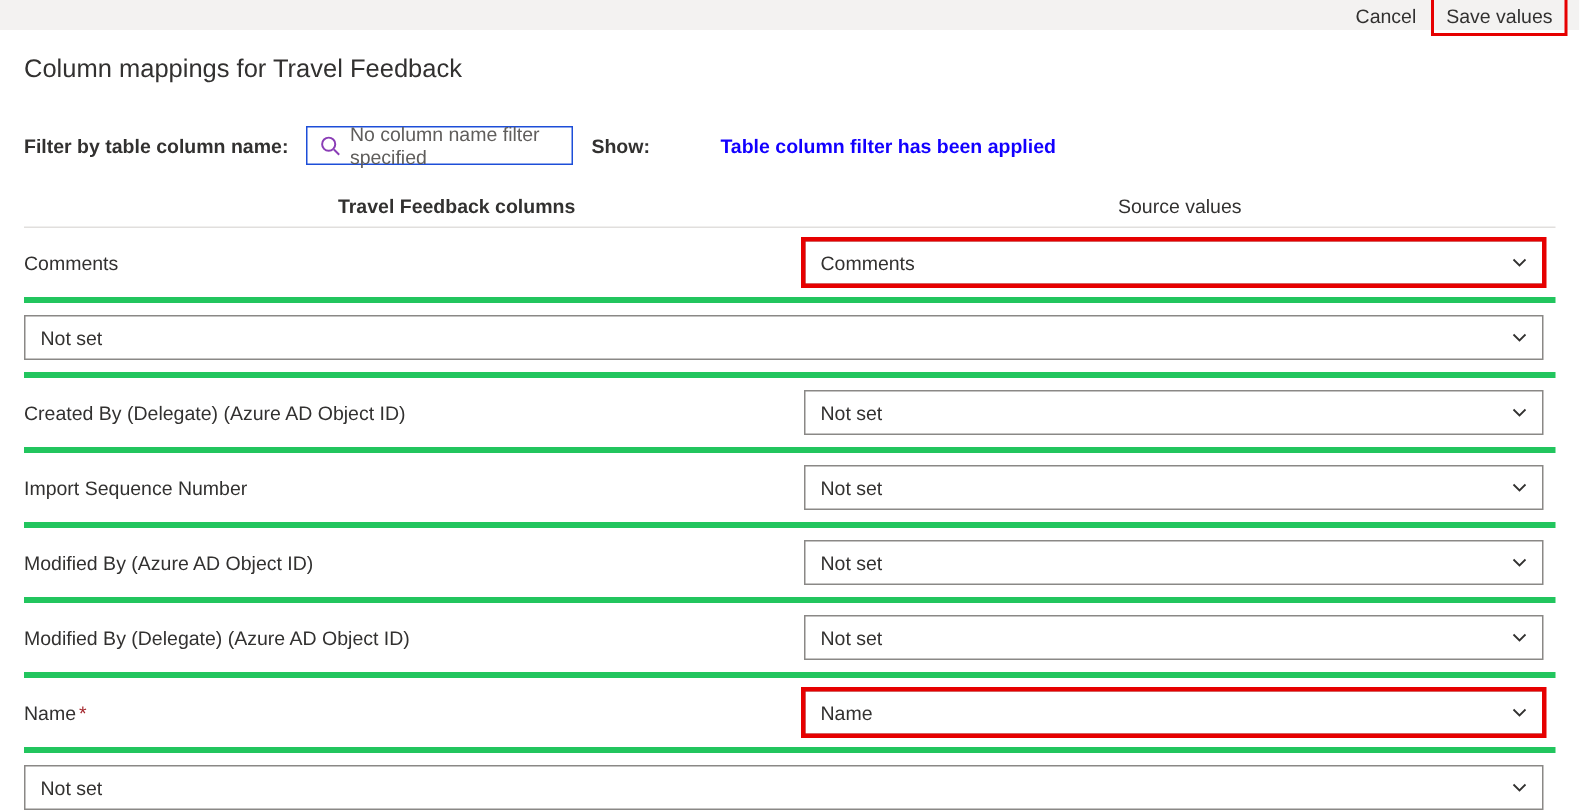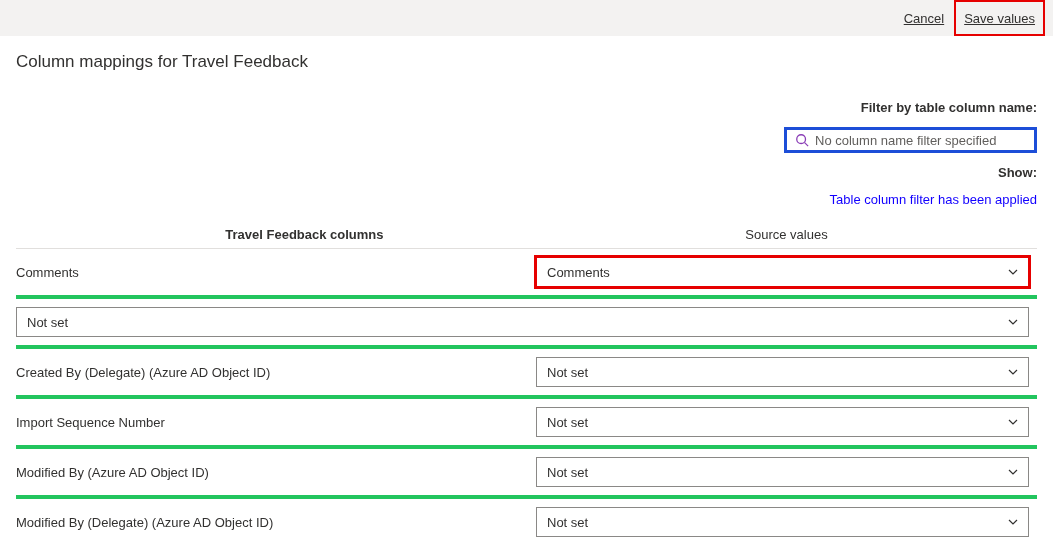--- a/index.html
+++ b/index.html
@@ -1,28 +1,28 @@
 <!DOCTYPE html>
 <html><head>
 <meta charset="utf-8">
 <style>
   * { box-sizing: border-box; }
   html, body { margin: 0; padding: 0; font-family: "Segoe UI", Arial, sans-serif; font-size: 13px; color: #323130; background: #fff; }
-  .top-bar { background: #f3f2f1; height: 36px; display: flex; justify-content: flex-end; padding: 0 8px; text-decoration: underline; }
+  .top-bar { background: #f3f2f1; height: 20px; display: flex; justify-content: flex-end; align-items: center; padding: 0 8px; }
   .top-bar .btn { background: transparent; border: none; font-size: 13px; padding: 6px 10px; cursor: pointer; color: #323130; }
   .page { padding: 12px 16px 24px; }
   .page-title { font-size: 17px; font-weight: 400; color: #323130; margin: 4px 0 28px; }
-  .filter-row { display: flex; align-items: flex-end; gap: 12px; margin-bottom: 20px; flex-wrap: wrap; flex-direction: column; }
+  .filter-row { display: flex; align-items: center; gap: 12px; margin-bottom: 20px; flex-wrap: wrap; }
   .filter-label, .show-label { font-size: 13px; font-weight: 600; }
-  .filter-box { display: flex; align-items: center; border: 3px solid #1d4ed8; height: 26px; padding: 0 8px; width: 253px; }
+  .filter-box { display: flex; align-items: center; border: 1px solid #1d4ed8; height: 26px; padding: 0 8px; width: 178px; }
   .search-icon svg { width: 14px; height: 14px; display: block; }
   .filter-placeholder { color: #605e5c; margin-left: 6px; font-size: 13px; }
   .show-select { border: 1px solid #8a8886; height: 26px; width: 200px; padding: 0 8px; display: flex; align-items: center; justify-content: space-between; cursor: pointer; }
   .chev svg { width: 10px; height: 10px; display: block; }
-  .applied-msg { color: #1200ff; font-weight: 400; font-size: 13px; margin-left: 16px; }
+  .applied-msg { color: #1200ff; font-weight: 700; font-size: 13px; margin-left: 35px; }
   .col-headers { display: flex; margin-bottom: 6px; justify-content: center; }
   .col-headers .h-left { width: 520px; font-weight: 600; font-size: 13px; }
   .col-headers .h-right { font-weight: 400; font-size: 13px; }
   .rows { border-top: 1px solid #e1dfdd; }
   .row { display: flex; align-items: center; border-bottom: 4px solid #22c55e; min-height: 46px; padding: 8px 0; }
   .col-left { width: 520px; padding-right: 16px; font-size: 13px; }
   .col-left .req { color: #a4262c; margin-left: 2px; }
   .col-right { flex: 1; padding-right: 8px; }
   .src-select { border: 1px solid #8a8886; height: 30px; width: 100%; padding: 0 10px; display: flex; align-items: center; justify-content: space-between; cursor: pointer; background: #fff; }
   .hl { outline: 3px solid #e60000; outline-offset: -1px; }

